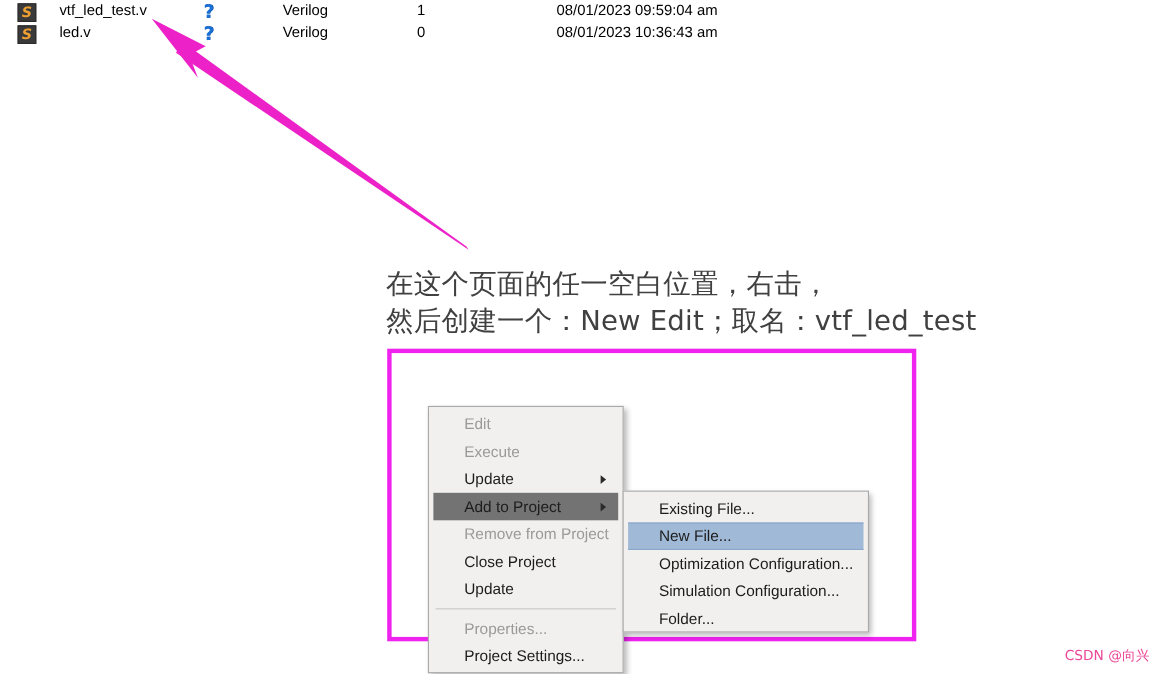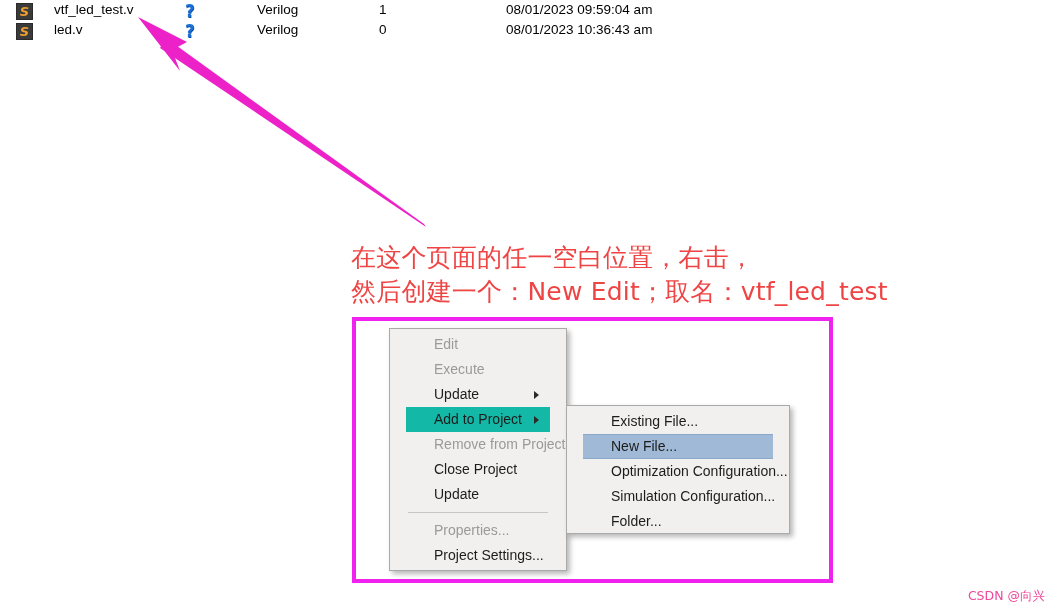--- a/index.html
+++ b/index.html
@@ -106,21 +106,21 @@
     height: 613px;
     pointer-events: none;
   }
 
   
   #instruction-text {
     position: absolute;
     left: 351px;
     top: 241px;
     width: 640px;
-    color: #ef4444;
+    color: #404040;
     font-family: "DejaVu Sans", "Liberation Sans", sans-serif;
     font-size: 25px;
     line-height: 34px;
     white-space: nowrap;
     letter-spacing: 0.2px;
   }
   #instruction-text .line { display: block; }
 
   
   #highlight-box {
@@ -134,22 +134,23 @@
   }
 
   
   .menu {
     position: absolute;
     background: #f1f0ef;
     border: 1px solid #a9a9a9;
     box-shadow: 3px 3px 5px rgba(0,0,0,0.28);
     font-size: 14px;
     color: #1c1c1c;
-    padding: 3px 16px;
+    padding: 3px 4px;
     box-sizing: border-box;
+    margin-top: 41px;
   }
   #context-menu {
     left: 389px;
     top: 328px;
     width: 178px;
     height: 243px;
   }
   #submenu {
     left: 566px;
     top: 405px;
@@ -160,21 +161,21 @@
   .menu-item {
     position: relative;
     height: 25px;
     line-height: 25px;
     padding-left: 28px;
     white-space: nowrap;
     color: #1c1c1c;
   }
   .menu-item.disabled { color: #9a9a9a; }
   .menu-item.highlight {
-    background: #14b8a6;
+    background: #737373;
   }
   #submenu .menu-item.highlight {
     background: #9fb9d6;
     border-top: 1px solid #8aa8c9;
     border-bottom: 1px solid #8aa8c9;
     height: 23px;
     line-height: 23px;
   }
   .submenu-arrow {
     position: absolute;

